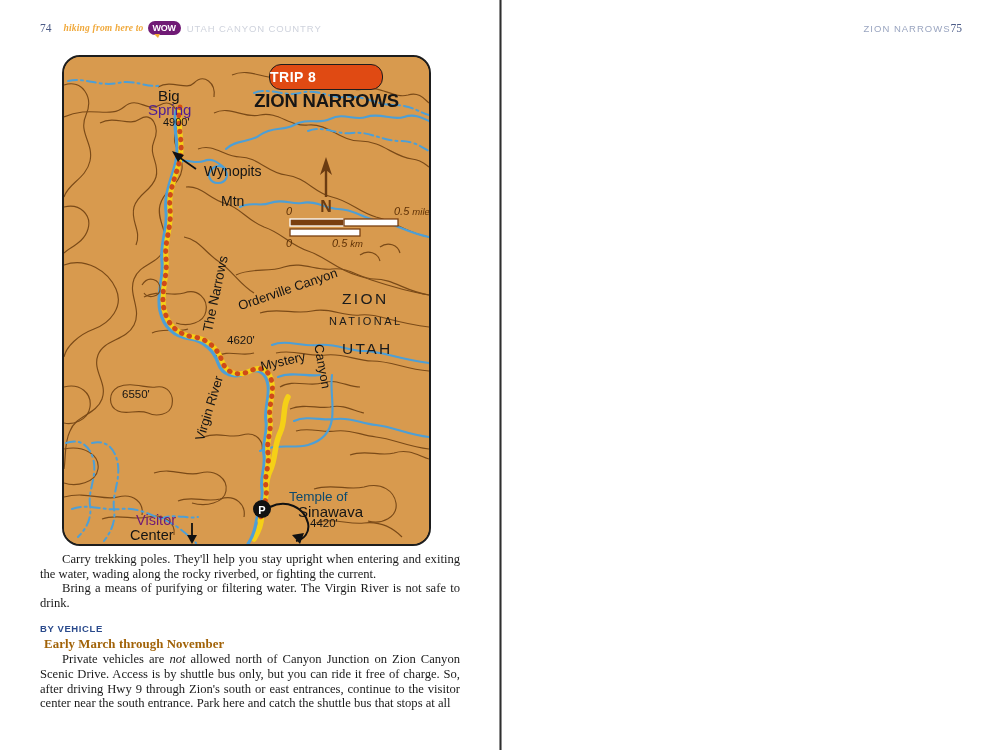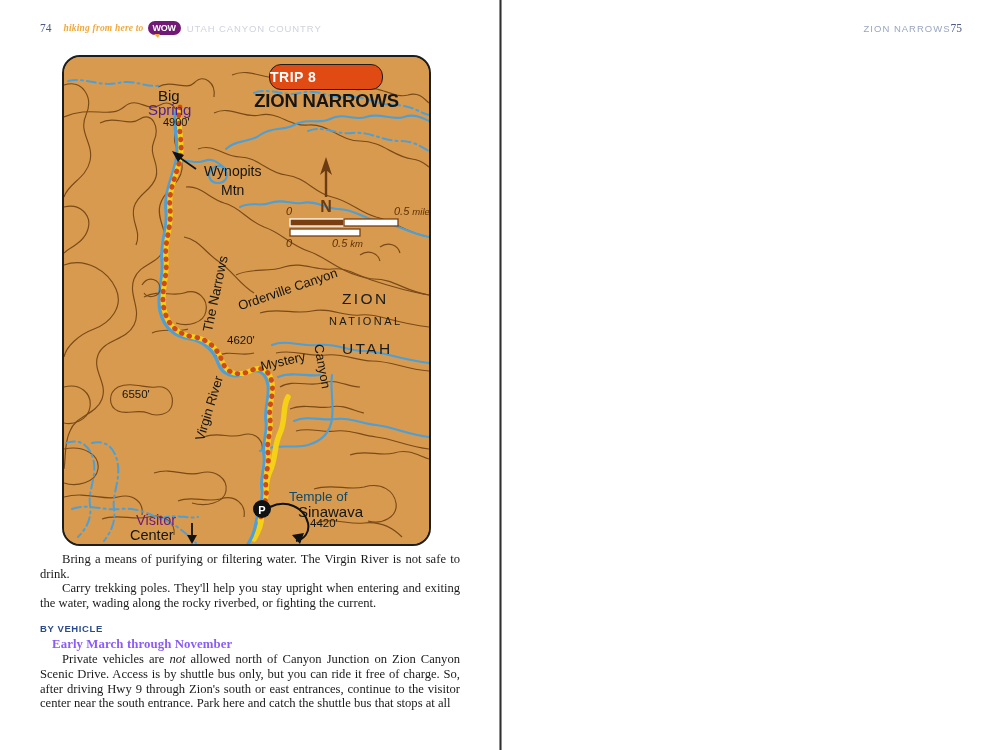--- a/index.html
+++ b/index.html
@@ -140,25 +140,25 @@
   }
   h3.sub-caps {
     margin: 13px 0 1px 0;
     font-family: "Liberation Sans", sans-serif;
     font-size: 9.5px;
     font-weight: bold;
     letter-spacing: 0.6px;
     color: #2a4a8c;
   }
   h4.sub-ital {
-    margin: 3px 0 0 12px;
+    margin: 3px 0 0 4px;
     font-family: "Liberation Serif", serif;
     font-size: 12.8px;
     font-weight: bold;
-    color: #8b5cf6;
+    color: #a16207;
     letter-spacing: 0.1px;
   }
   em.it { font-style: italic; }
 </style>
 </head>
 <body>
 
 <div class="spread">
 
   <div class="page">
@@ -312,21 +312,21 @@
         <div style="position:absolute;left:222px;top:148px;font-family:'Liberation Sans',sans-serif;font-style:italic;font-size:11px;color:#5e3106;">0</div>
         <div style="position:absolute;left:330px;top:148px;font-family:'Liberation Sans',sans-serif;font-style:italic;font-size:11px;color:#5e3106;white-space:nowrap;"><span>0.5</span> <span style="font-size:9.5px">mile</span></div>
         <div style="position:absolute;left:222px;top:180px;font-family:'Liberation Sans',sans-serif;font-style:italic;font-size:11px;color:#5e3106;">0</div>
         <div style="position:absolute;left:268px;top:180px;font-family:'Liberation Sans',sans-serif;font-style:italic;font-size:11px;color:#5e3106;white-space:nowrap;"><span>0.5</span> <span style="font-size:9.5px">km</span></div>
 
         <div style="position:absolute;left:94px;top:30px;font-family:'Liberation Sans',sans-serif;font-size:15px;color:#141414;">Big</div>
         <div style="position:absolute;left:84px;top:44px;font-family:'Liberation Sans',sans-serif;font-size:15px;color:#4c1d95;">Spring</div>
         <div style="position:absolute;left:99px;top:59px;font-family:'Liberation Sans',sans-serif;font-size:11px;color:#141414;">4900'</div>
 
         <div style="position:absolute;left:140px;top:106px;font-family:'Liberation Sans',sans-serif;font-size:14px;color:#141414;">Wynopits</div>
-        <div style="position:absolute;left:157px;top:125px;font-family:'Liberation Sans',sans-serif;font-size:14px;color:#141414;">Mtn</div>
+        <div style="position:absolute;left:157px;top:136px;font-family:'Liberation Sans',sans-serif;font-size:14px;color:#141414;">Mtn</div>
 
         <div style="position:absolute;left:172px;top:242px;font-family:'Liberation Sans',sans-serif;font-size:13px;color:#141414;transform:rotate(-19deg);transform-origin:left top;white-space:nowrap;">Orderville Canyon</div>
 
         <div style="position:absolute;left:278px;top:233px;font-family:'Liberation Sans',sans-serif;font-size:15.5px;color:#1b1b1b;letter-spacing:2.4px;">ZION</div>
         <div style="position:absolute;left:265px;top:258px;font-family:'Liberation Sans',sans-serif;font-size:11px;color:#1b1b1b;letter-spacing:2.4px;">NATIONAL</div>
         <div style="position:absolute;left:278px;top:283px;font-family:'Liberation Sans',sans-serif;font-size:15.5px;color:#1b1b1b;letter-spacing:2.4px;">UTAH</div>
 
         <div style="position:absolute;left:195px;top:302px;font-family:'Liberation Sans',sans-serif;font-size:13px;color:#141414;transform:rotate(-13deg);transform-origin:left top;white-space:nowrap;">Mystery</div>
         <div style="position:absolute;left:262px;top:286px;font-family:'Liberation Sans',sans-serif;font-size:13px;color:#141414;transform:rotate(80deg);transform-origin:left top;white-space:nowrap;">Canyon</div>
 
@@ -340,22 +340,22 @@
         <div style="position:absolute;left:225px;top:432px;font-family:'Liberation Sans',sans-serif;font-size:13.5px;color:#0c4a6e;">Temple of</div>
         <div style="position:absolute;left:234px;top:446px;font-family:'Liberation Sans',sans-serif;font-size:15px;color:#141414;">Sinawava</div>
         <div style="position:absolute;left:246px;top:460px;font-family:'Liberation Sans',sans-serif;font-size:11.5px;color:#141414;">4420'</div>
 
         <div style="position:absolute;left:72px;top:455px;font-family:'Liberation Sans',sans-serif;font-size:14.5px;color:#701a75;">Visitor</div>
         <div style="position:absolute;left:66px;top:470px;font-family:'Liberation Sans',sans-serif;font-size:14.5px;color:#141414;">Center</div>
       </div>
     </div>
 
     <div class="col-left">
+      <p class="body">Carry trekking poles. They'll help you stay upright when entering and exiting the water, wading along the rocky riverbed, or fighting the current.</p>
       <p class="body">Bring a means of purifying or filtering water. The Virgin River is not safe to drink.</p>
-      <p class="body">Carry trekking poles. They'll help you stay upright when entering and exiting the water, wading along the rocky riverbed, or fighting the current.</p>
       <h3 class="sub-caps">BY VEHICLE</h3>
       <h4 class="sub-ital">Early March through November</h4>
       <p class="body"><span>Private vehicles are </span><em class="it">not</em><span> allowed north of Canyon Junction on Zion Canyon Scenic Drive. Access is by shuttle bus only, but you can ride it free of charge. So, after driving Hwy 9 through Zion's south or east entrances, continue to the visitor center near the south entrance. Park here and catch the shuttle bus that stops at all</span></p>
     </div>
   </div>
 
   <div class="page">
 
     <div class="rh rh-right">
       <span class="rh-chapter">ZION NARROWS</span>

